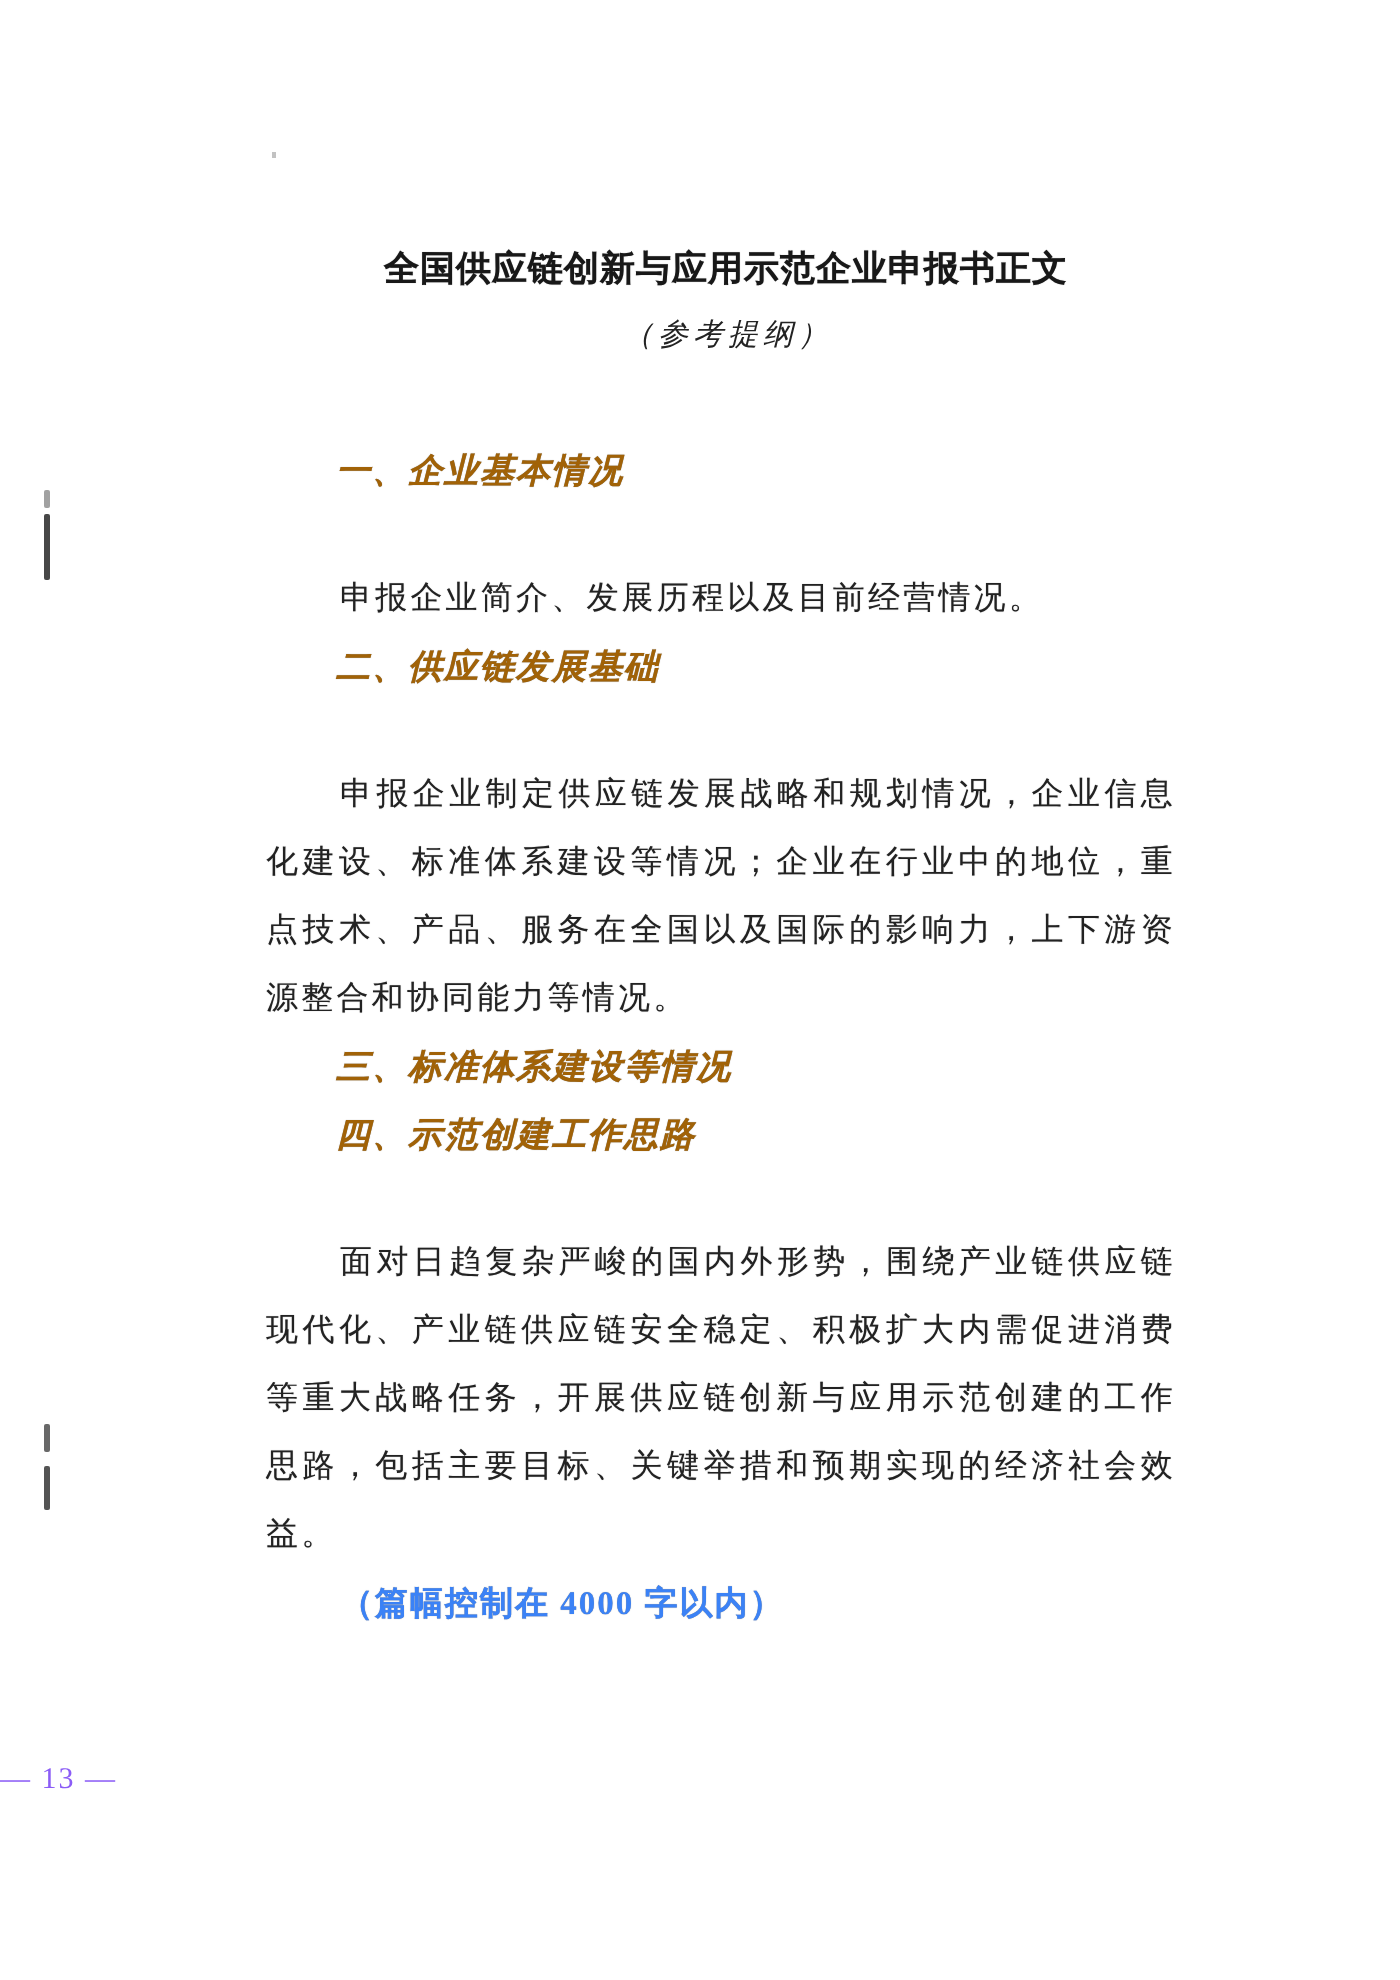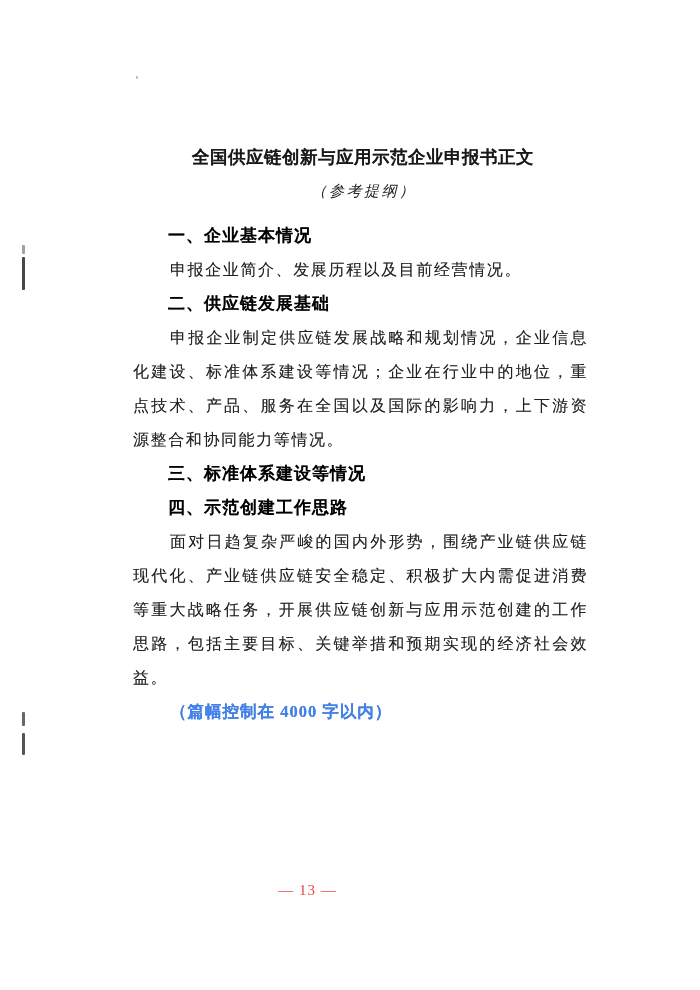--- a/index.html
+++ b/index.html
@@ -11,21 +11,20 @@
     overflow: hidden;
     font-family: "Liberation Serif", serif;
     color: #1f1f1f;
   }
   .title-block {
     position: absolute;
     top: 117px;
     left: 0;
     width: 700px;
     text-align: center;
-    margin-top: 23px;
   }
   .doc-title {
     font-family: "Liberation Sans", sans-serif;
     font-weight: 700;
     font-size: 17.5px;
     letter-spacing: 0.5px;
     line-height: 34px;
     color: #181818;
     transform: translateX(13px);
     text-shadow: 0 0 0.4px rgba(0,0,0,0.5);
@@ -44,53 +43,55 @@
     left: 133px;
     width: 455px;
   }
   .section-heading {
     font-family: "Liberation Sans", sans-serif;
     font-weight: 700;
     font-size: 17px;
     line-height: 34px;
     letter-spacing: 1px;
     text-indent: 35px;
-    color: #000000;
+    color: #a16207;
     text-shadow: 0 0 0.4px rgba(0,0,0,0.5);
     white-space: nowrap;
+    font-style: italic;
   }
   .section-body {
     font-size: 16px;
     line-height: 34px;
     letter-spacing: 1.6px;
     text-align: justify;
     text-justify: inter-ideograph;
     text-indent: 37px;
     color: #222222;
     text-shadow: 0 0 0.5px rgba(0,0,0,0.35);
+    margin-top: 30px;
   }
   .length-note {
     font-weight: 700;
     font-size: 16.5px;
     line-height: 34px;
     text-indent: 37px;
     letter-spacing: 1px;
     color: #3b82f6;
     text-shadow: 0 0 0.4px rgba(0,0,0,0.5);
   }
   .page-number {
     position: absolute;
     top: 874px;
     left: 0;
     width: 615px;
-    text-align: center;
+    text-align: left;
     font-size: 15px;
     line-height: 32px;
     letter-spacing: 1px;
-    color: #ef4444;
+    color: #8b5cf6;
   }
   
   .scan-mark {
     position: absolute;
     left: 22px;
     width: 3px;
     background: #2e2e2e;
     border-radius: 1px;
   }
   .mark-a1 { top: 245px; height: 9px;  opacity: 0.45; }

